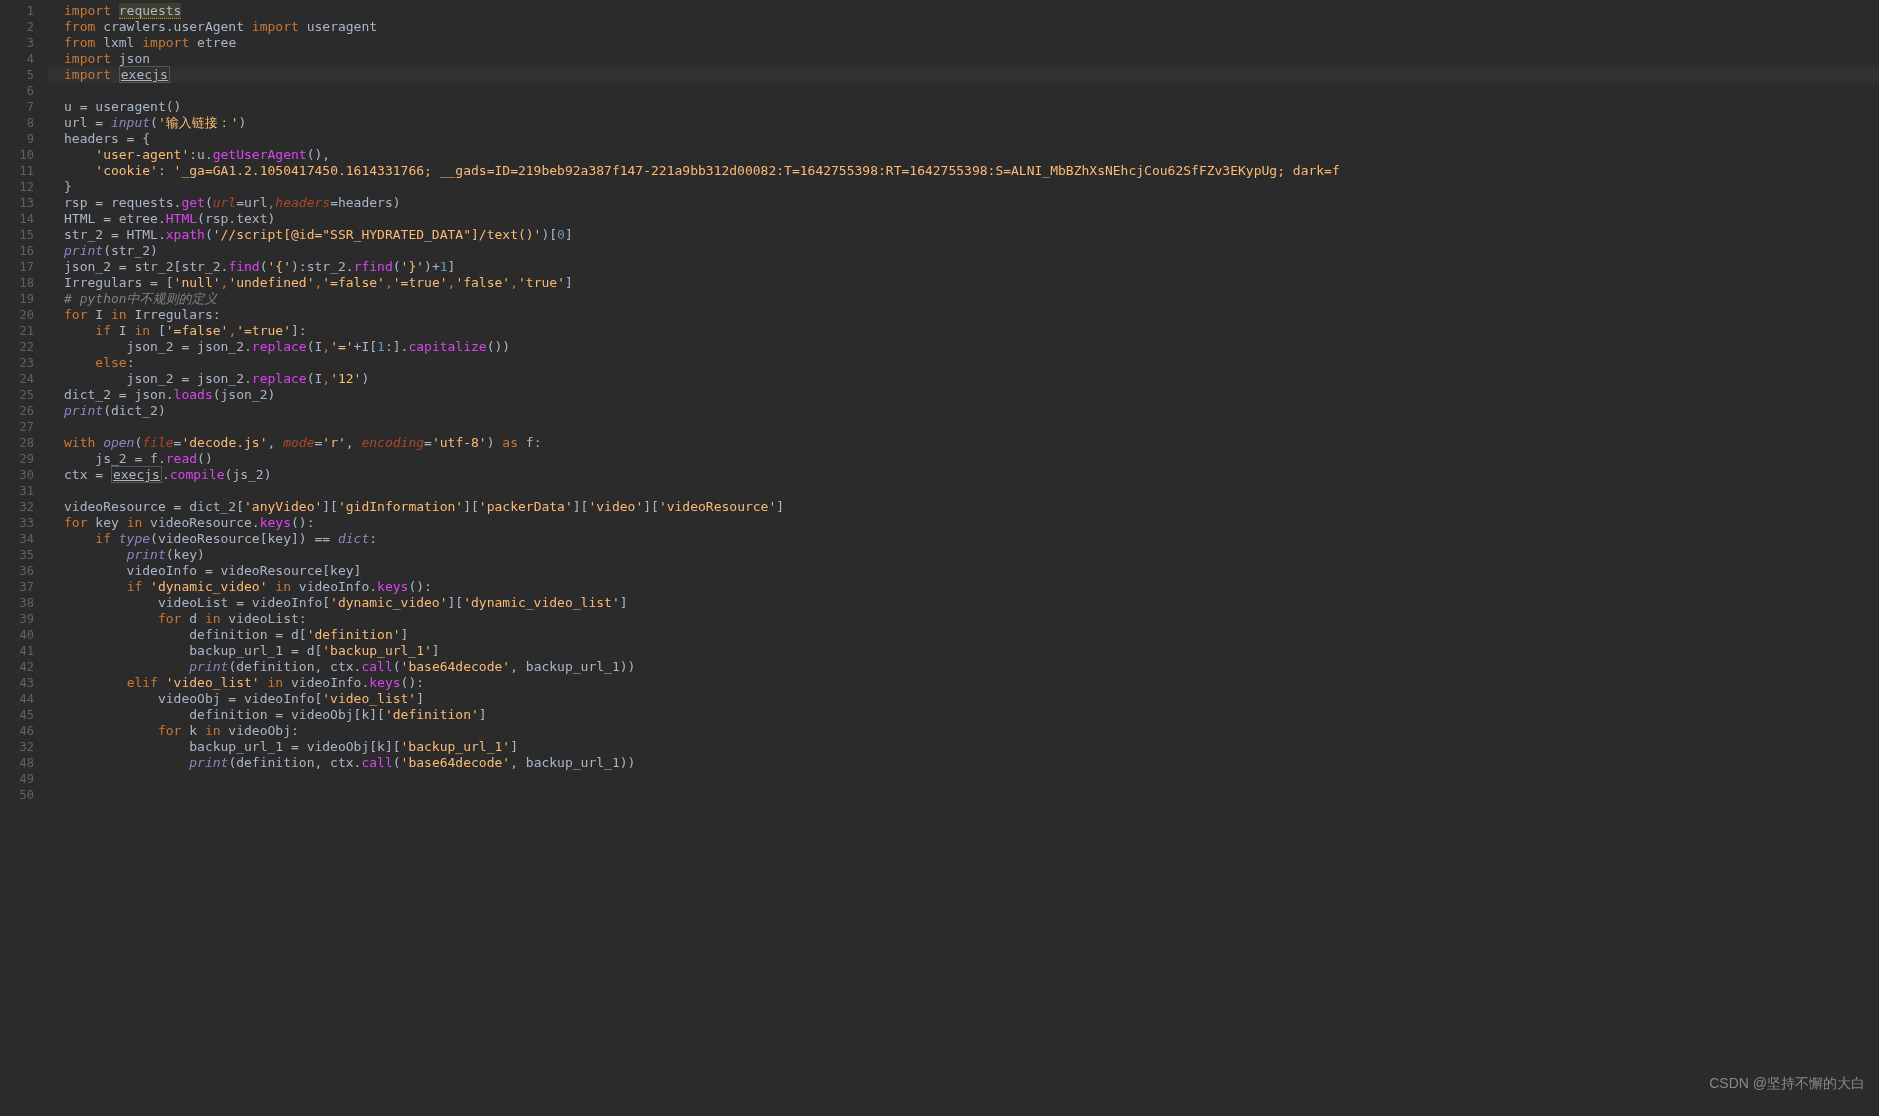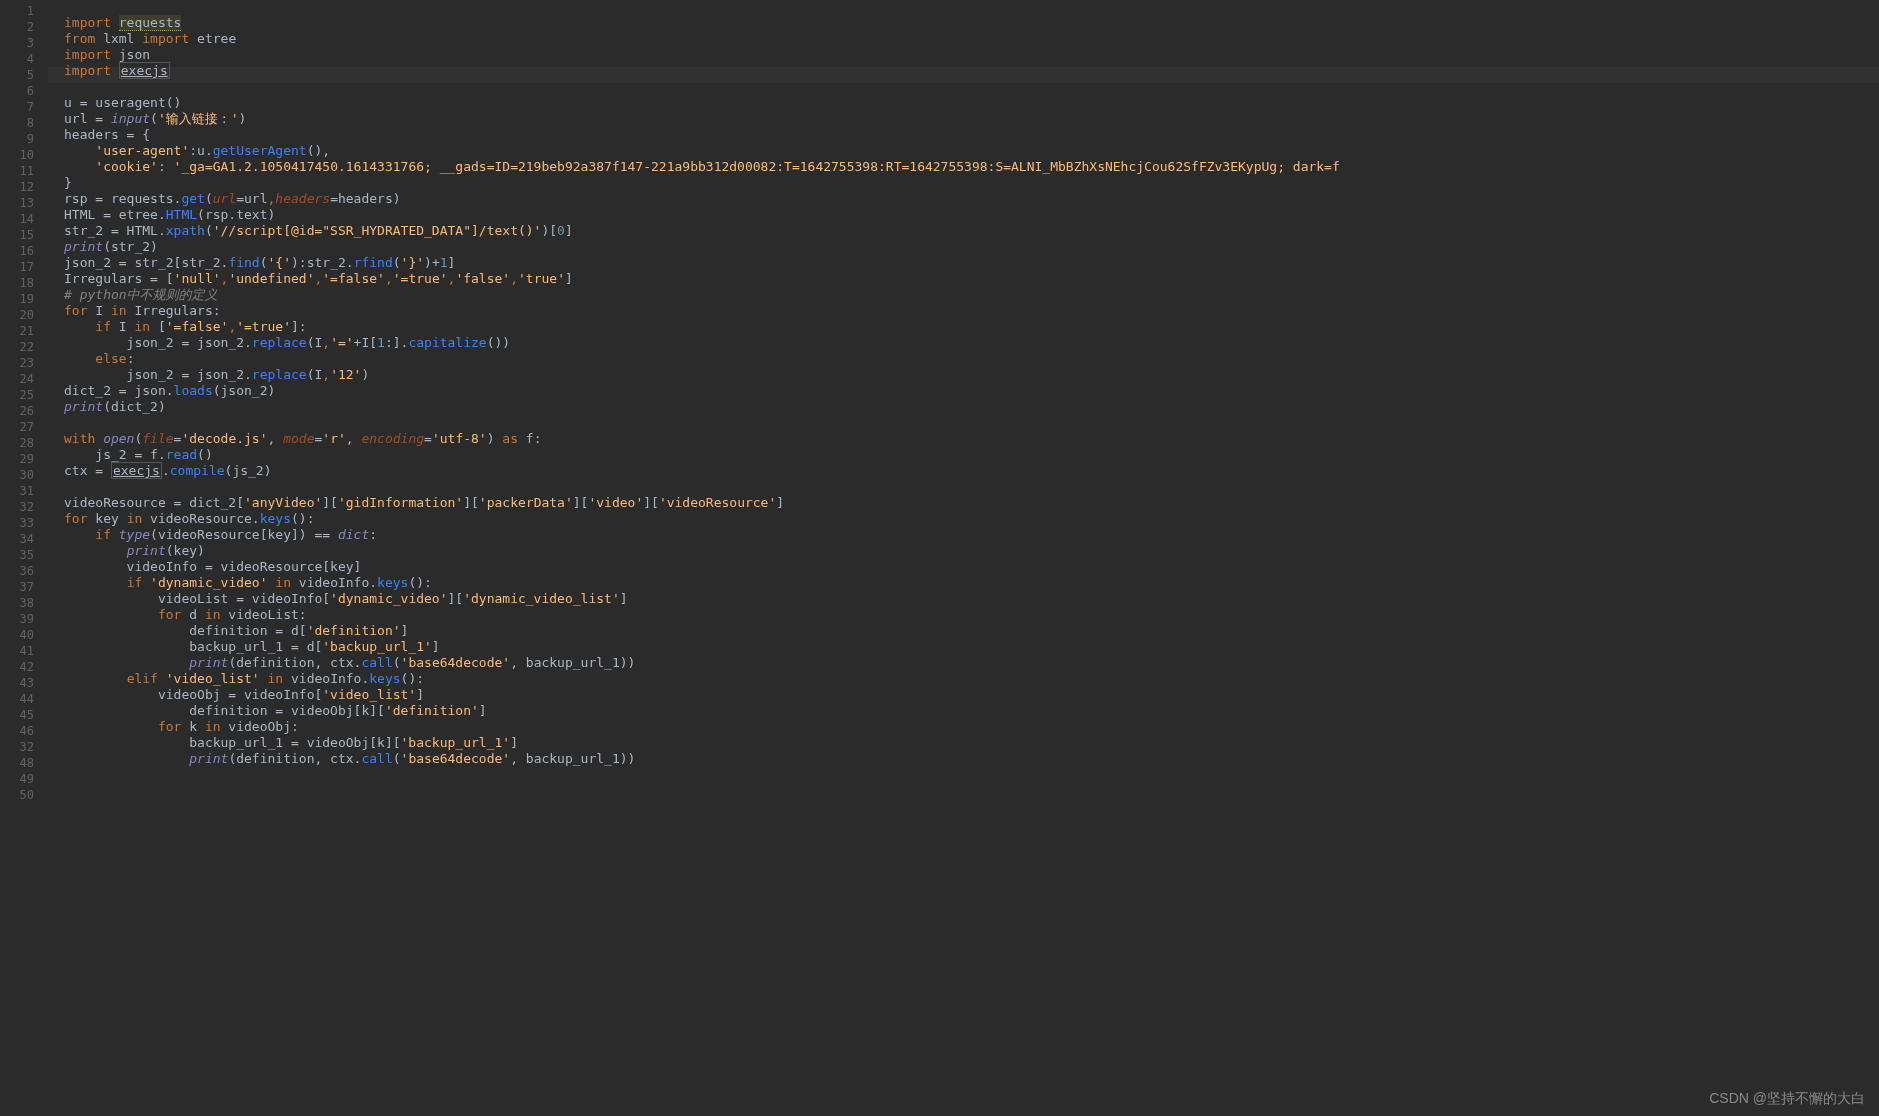--- a/index.html
+++ b/index.html
@@ -28,21 +28,21 @@
     padding-top: 3px;
     user-select: none;
     font-size: 12px;
   }
   .gutter-line {
     height: 16px;
     line-height: 16px;
   }
   .code {
     flex: 1;
-    padding-top: 15px;
+    padding-top: 3px;
     padding-left: 16px;
     position: relative;
   }
   pre.line {
     height: 16px;
     line-height: 16px;
     white-space: pre;
     font-family: inherit;
   }
   
@@ -51,34 +51,34 @@
     left: 0;
     right: 0;
     height: 16px;
     background: rgba(50,50,50,0.9);
     z-index: 0;
   }
   pre.line, .gutter-line { position: relative; z-index: 1; }
 
   
   .kw   { color: #cc7832; }         
-  .fn   { color: #3b82f6; }         
+  .fn   { color: #d946ef; }         
   .str  { color: #fdba74; }         
   .num  { color: #6897bb; }         
   .op   { color: #a9b7c6; }
   .comment { color: #808080; font-style: italic; }
   .param { color: #aa4926; font-style: italic; }
   .builtin { color: #8888c6; font-style: italic; }
   .warn  { background: rgba(82,82,50,.5); border-bottom: 1px dotted #b0a030; }
   .boxed { border: 1px solid #555; padding: 0 1px; text-decoration: underline; }
 
   .watermark {
     position: absolute;
     right: 14px;
-    bottom: 10px;
+    bottom: 25px;
     color: #999;
     font-family: sans-serif;
     font-size: 14px;
     opacity: .85;
   }
 </style>
 </head>
 <body>
 
 <div class="editor">
@@ -130,20 +130,21 @@
       <div class="gutter-line">45</div>
       <div class="gutter-line">46</div>
       <div class="gutter-line">32</div>
       <div class="gutter-line">48</div>
       <div class="gutter-line">49</div>
       <div class="gutter-line">50</div>
     </div>
   <div class="code" id="code">
       <div class="highlight-row" style="top: 67px;"></div>
       <pre class="line"><span class="kw">import</span><span class="op"> </span><span class="warn">requests</span></pre>
+      <pre class="line"><span class="kw">from</span><span class="op"> crawlers.userAgent </span><span class="kw">import</span><span class="op"> useragent</span></pre>
       <pre class="line"><span class="kw">from</span><span class="op"> lxml </span><span class="kw">import</span><span class="op"> etree</span></pre>
       <pre class="line"><span class="kw">import</span><span class="op"> json</span></pre>
       <pre class="line"><span class="kw">import</span><span class="op"> </span><span class="boxed">execjs</span></pre>
       <pre class="line">&nbsp;</pre>
       <pre class="line"><span class="op">u = useragent()</span></pre>
       <pre class="line"><span class="op">url = </span><span class="builtin">input</span><span class="op">(</span><span class="str">'输入链接：'</span><span class="op">)</span></pre>
       <pre class="line"><span class="op">headers = {</span></pre>
       <pre class="line"><span class="op">    </span><span class="str">'user-agent'</span><span class="op">:</span><span class="op">u.</span><span class="fn">getUserAgent</span><span class="op">(),</span></pre>
       <pre class="line"><span class="op">    </span><span class="str">'cookie'</span><span class="op">: </span><span class="str">'_ga=GA1.2.1050417450.1614331766; __gads=ID=219beb92a387f147-221a9bb312d00082:T=1642755398:RT=1642755398:S=ALNI_MbBZhXsNEhcjCou62SfFZv3EKypUg; dark=f</span></pre>
       <pre class="line"><span class="op">}</span></pre>

